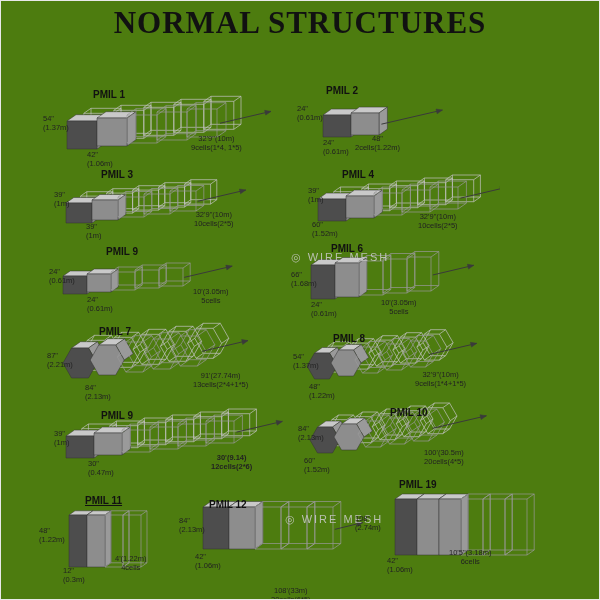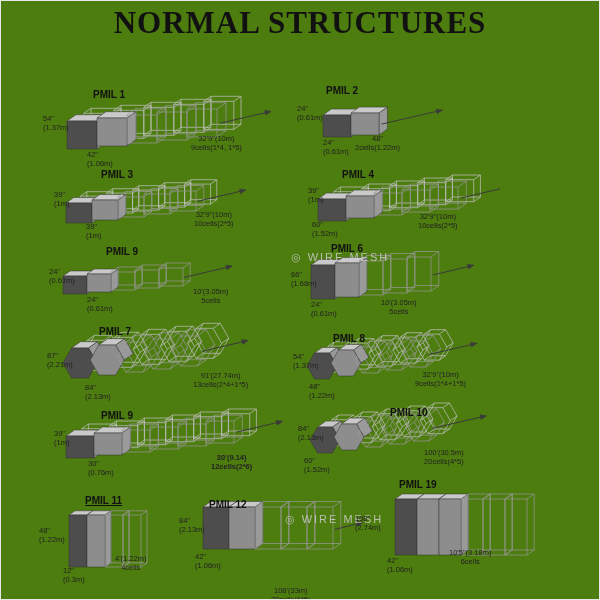--- a/index.html
+++ b/index.html
@@ -534,21 +534,21 @@
           <line x1="160" y1="41" x2="168.4" y2="35.12" stroke="#9a9a9a" stroke-width="0.7"></line>
           <line x1="188" y1="41" x2="196.4" y2="35.12" stroke="#9a9a9a" stroke-width="0.7"></line>
           <line x1="160" y1="19" x2="168.4" y2="13.120000000000001" stroke="#9a9a9a" stroke-width="0.7"></line>
           <line x1="188" y1="19" x2="196.4" y2="13.120000000000001" stroke="#9a9a9a" stroke-width="0.7"></line>
           <polygon points="160.0,41.0 188.0,41.0 188.0,19.0 160.0,19.0" fill="none" stroke="#9a9a9a" stroke-width="0.7"></polygon>
           <line x1="190.4" y1="30.16" x2="236.4" y2="19.36" stroke="#3a3a3a" stroke-width="1"></line>
           <polygon points="236.4,19.4 231.1,23.2 230.0,18.3" fill="#3a3a3a" stroke="#3a3a3a" stroke-width="0.5"></polygon>
         </svg>
         <div class="plabel" style="left: 55px; top: 8px;"><span>PMIL 9</span></div>
         <div class="dim" style="left: 8px; top: 28px;"><span>39"</span><br><span>(1m)</span></div>
-        <div class="dim" style="left: 42px; top: 58px;"><span>30"</span><br><span>(0.76m)</span></div>
+        <div class="dim" style="left: 42px; top: 58px;"><span>30"</span><br><span>(0.47m)</span></div>
         <div class="dim c" style="left: 165px; top: 52px; font-weight: bold;"><span>30'(9.14)</span><br><span>12cells(2*6)</span></div>
       </div>
       <div class="item" style="left: 293px; top: 398px; width: 250px; height: 76px;">
         <svg width="250" height="76">
           <polygon points="44.5,16.0 59.5,16.0 67.0,29.0 59.5,42.0 44.5,42.0 37.0,29.0" fill="none" stroke="#c4c4c4" stroke-width="0.7"></polygon>
           <line x1="37.78" y1="20.708" x2="44.5" y2="16.003999999999998" stroke="#c4c4c4" stroke-width="0.7"></line>
           <line x1="52.78" y1="20.708" x2="59.5" y2="16.003999999999998" stroke="#c4c4c4" stroke-width="0.7"></line>
           <line x1="60.28" y1="33.708" x2="67" y2="29.003999999999998" stroke="#c4c4c4" stroke-width="0.7"></line>
           <line x1="52.78" y1="46.708" x2="59.5" y2="42.004" stroke="#c4c4c4" stroke-width="0.7"></line>
           <line x1="37.78" y1="46.708" x2="44.5" y2="42.004" stroke="#c4c4c4" stroke-width="0.7"></line>

